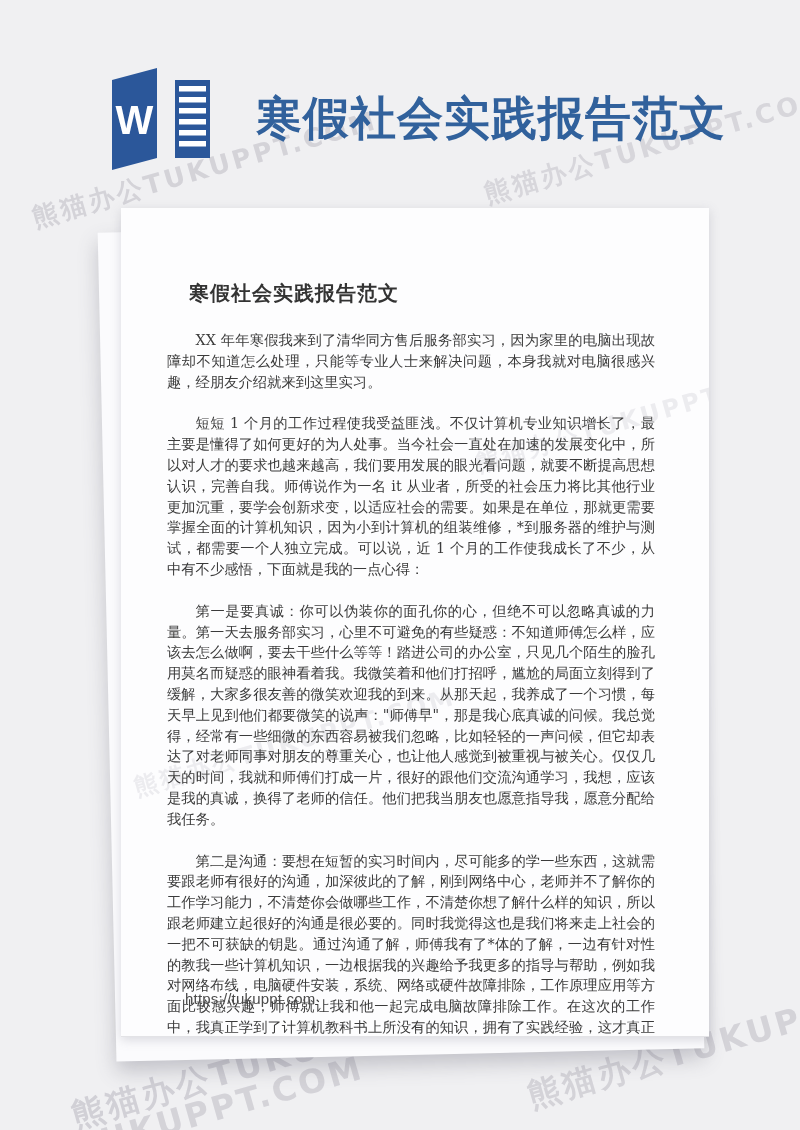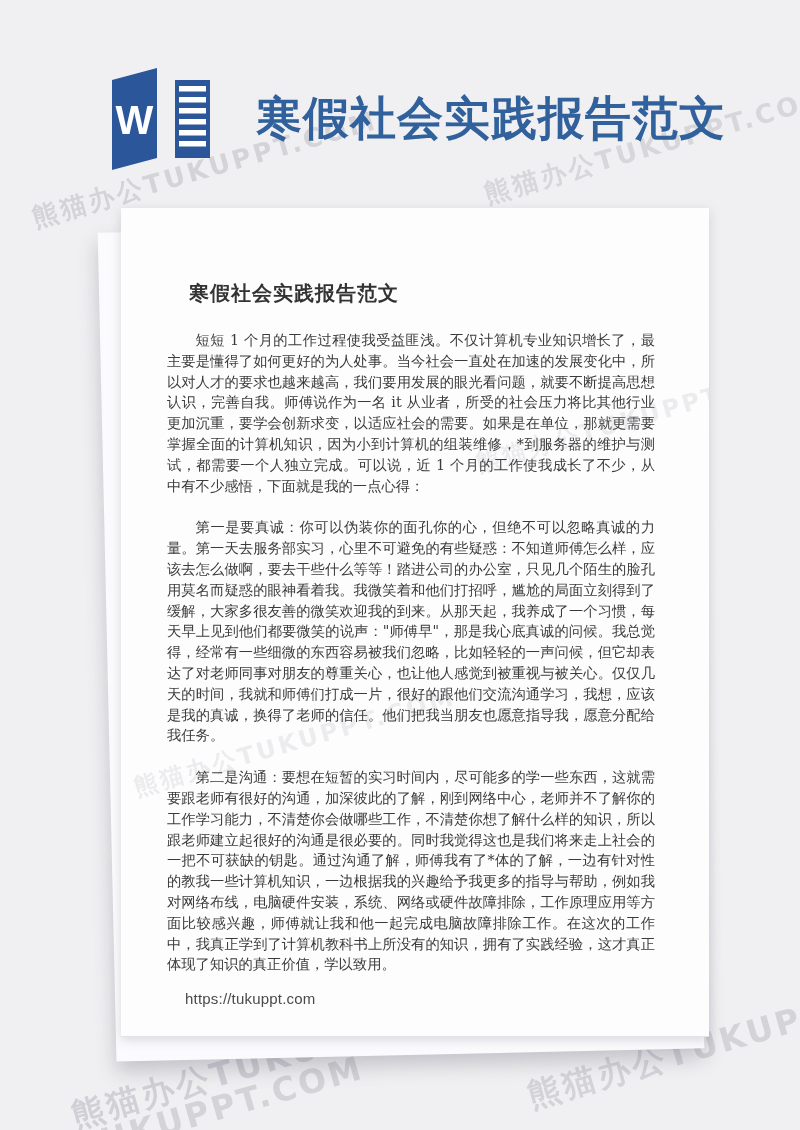--- a/index.html
+++ b/index.html
@@ -116,20 +116,21 @@
 </div>
 
 <div class="sheet-back"></div>
 
 <div class="sheet">
   <span class="wm-page wm-3">熊猫办公TUKUPPT.COM</span>
   <span class="wm-page wm-4">熊猫办公TUKUPPT.COM</span>
 
   <div class="doc-content">
     <h2 class="doc-heading">寒假社会实践报告范文</h2>
+    <p>XX 年年寒假我来到了清华同方售后服务部实习，因为家里的电脑出现故障却不知道怎么处理，只能等专业人士来解决问题，本身我就对电脑很感兴趣，经朋友介绍就来到这里实习。</p>
     <p>短短 1 个月的工作过程使我受益匪浅。不仅计算机专业知识增长了，最主要是懂得了如何更好的为人处事。当今社会一直处在加速的发展变化中，所以对人才的要求也越来越高，我们要用发展的眼光看问题，就要不断提高思想认识，完善自我。师傅说作为一名 it 从业者，所受的社会压力将比其他行业更加沉重，要学会创新求变，以适应社会的需要。如果是在单位，那就更需要掌握全面的计算机知识，因为小到计算机的组装维修，*到服务器的维护与测试，都需要一个人独立完成。可以说，近 1 个月的工作使我成长了不少，从中有不少感悟，下面就是我的一点心得：</p>
     <p>第一是要真诚：你可以伪装你的面孔你的心，但绝不可以忽略真诚的力量。第一天去服务部实习，心里不可避免的有些疑惑：不知道师傅怎么样，应该去怎么做啊，要去干些什么等等！踏进公司的办公室，只见几个陌生的脸孔用莫名而疑惑的眼神看着我。我微笑着和他们打招呼，尴尬的局面立刻得到了缓解，大家多很友善的微笑欢迎我的到来。从那天起，我养成了一个习惯，每天早上见到他们都要微笑的说声："师傅早"，那是我心底真诚的问候。我总觉得，经常有一些细微的东西容易被我们忽略，比如轻轻的一声问候，但它却表达了对老师同事对朋友的尊重关心，也让他人感觉到被重视与被关心。仅仅几天的时间，我就和师傅们打成一片，很好的跟他们交流沟通学习，我想，应该是我的真诚，换得了老师的信任。他们把我当朋友也愿意指导我，愿意分配给我任务。</p>
     <p>第二是沟通：要想在短暂的实习时间内，尽可能多的学一些东西，这就需要跟老师有很好的沟通，加深彼此的了解，刚到网络中心，老师并不了解你的工作学习能力，不清楚你会做哪些工作，不清楚你想了解什么样的知识，所以跟老师建立起很好的沟通是很必要的。同时我觉得这也是我们将来走上社会的一把不可获缺的钥匙。通过沟通了解，师傅我有了*体的了解，一边有针对性的教我一些计算机知识，一边根据我的兴趣给予我更多的指导与帮助，例如我对网络布线，电脑硬件安装，系统、网络或硬件故障排除，工作原理应用等方面比较感兴趣，师傅就让我和他一起完成电脑故障排除工作。在这次的工作中，我真正学到了计算机教科书上所没有的知识，拥有了实践经验，这才真正体现了知识的真正价值，学以致用。</p>
 
   </div>
 
   <span class="footer-url">https://tukuppt.com</span>
 </div>
 
 </body></html>

